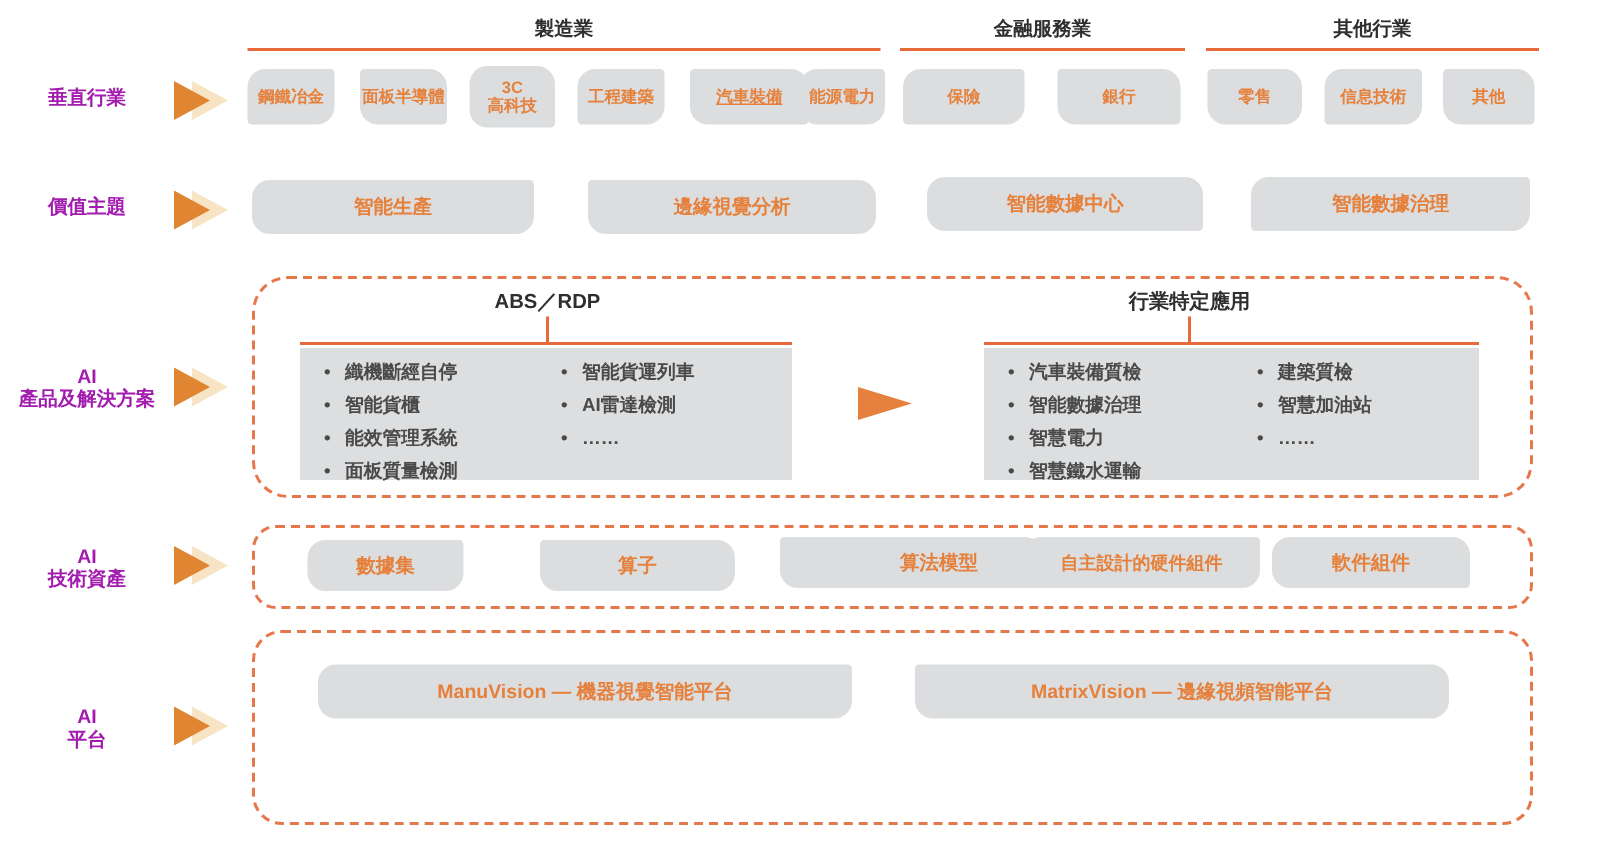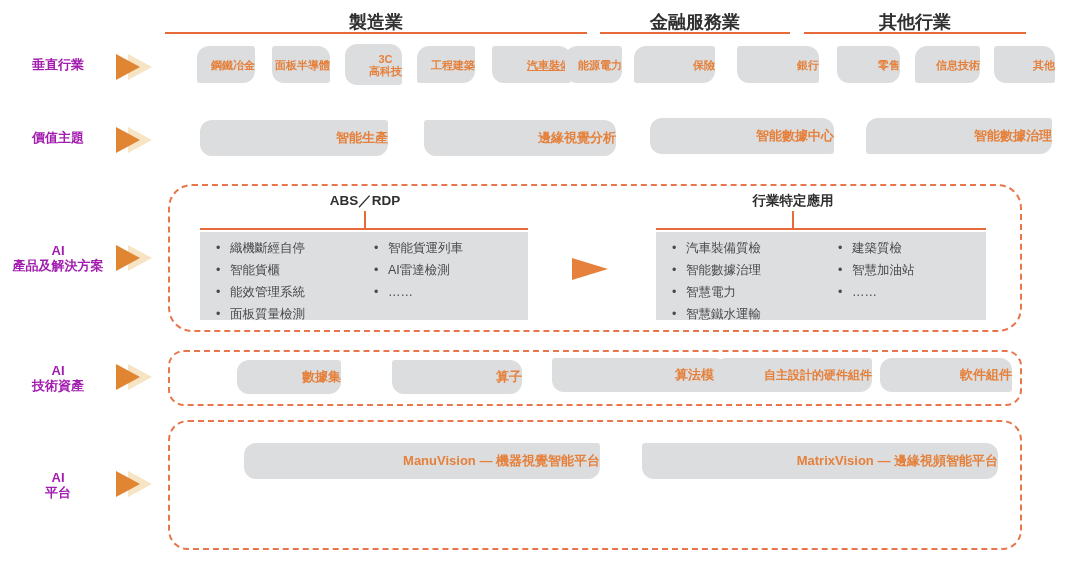--- a/index.html
+++ b/index.html
@@ -11,44 +11,44 @@
     font-size:13px;font-weight:700;line-height:15px;}
 
   
   .dbl-arrow{position:absolute;width:44px;height:26px;}
   .dbl-arrow .tri{position:absolute;width:0;height:0;border-top:13px solid transparent;
     border-bottom:13px solid transparent;}
   .dbl-arrow .tri.light{left:12px;border-left:24px solid #F6E4C4;}
   .dbl-arrow .tri.dark{left:0;border-left:24px solid #E08532;}
 
   
-  .grp-hdr{position:absolute;top:10px;text-align:center;color:#2F2F2F;font-size:18px;font-weight:700;}
+  .grp-hdr{position:absolute;top:10px;text-align:center;color:#2F2F2F;font-size:13px;font-weight:700;}
   .grp-line{position:absolute;top:32px;height:2px;background:#E76A3B;}
 
   
-  .chip{position:absolute;background:#DCDDDE;display:flex;align-items:center;justify-content:flex-end;
-    text-align:center;color:#E5813C;font-weight:700;margin-left:32px;}
+  .chip{position:absolute;background:#DCDDDE;display:flex;align-items:center;justify-content:center;
+    text-align:center;color:#E5813C;font-weight:700;}
   .chip.small{font-size:11px;line-height:12px;}
   .chip.mid{font-size:13px;}
   .r1{border-radius:12px 3px 12px 3px;}
   .r2{border-radius:3px 12px 3px 12px;}
   .r3{border-radius:12px 12px 3px 12px;}
   .r4{border-radius:3px 12px 12px 12px;}
   .r5{border-radius:12px 3px 12px 12px;}
 
   
   .dashed{position:absolute;border:2px dashed #E8764B;background:transparent;}
 
   
   .sol-title{position:absolute;text-align:center;color:#2F2F2F;font-size:13.5px;font-weight:700;}
   .sol-tick{position:absolute;width:2px;height:17px;background:#E76A3B;}
   .sol-line{position:absolute;height:2px;background:#E76A3B;}
   .sol-box{position:absolute;background:#DCDEDF;display:flex;padding:9px 0 0 0;box-sizing:border-box;}
   .sol-col{display:flex;flex-direction:column;gap:8px;}
-  .bullet{position:relative;padding-left:16px;color:#4A4A4A;font-size:12.5px;line-height:14px;white-space:nowrap;}
+  .bullet{position:relative;padding-left:16px;color:#4A4A4A;font-size:12.5px;line-height:14px;white-space:nowrap;font-weight:bold;}
   .bullet::before{content:"•";position:absolute;left:2px;top:0;color:#4A4A4A;}
 
   .mid-arrow{position:absolute;width:0;height:0;border-top:11px solid transparent;
     border-bottom:11px solid transparent;border-left:36px solid #E5813C;}
 </style>
 </head>
 <body>
 
 <div class="page">
 

